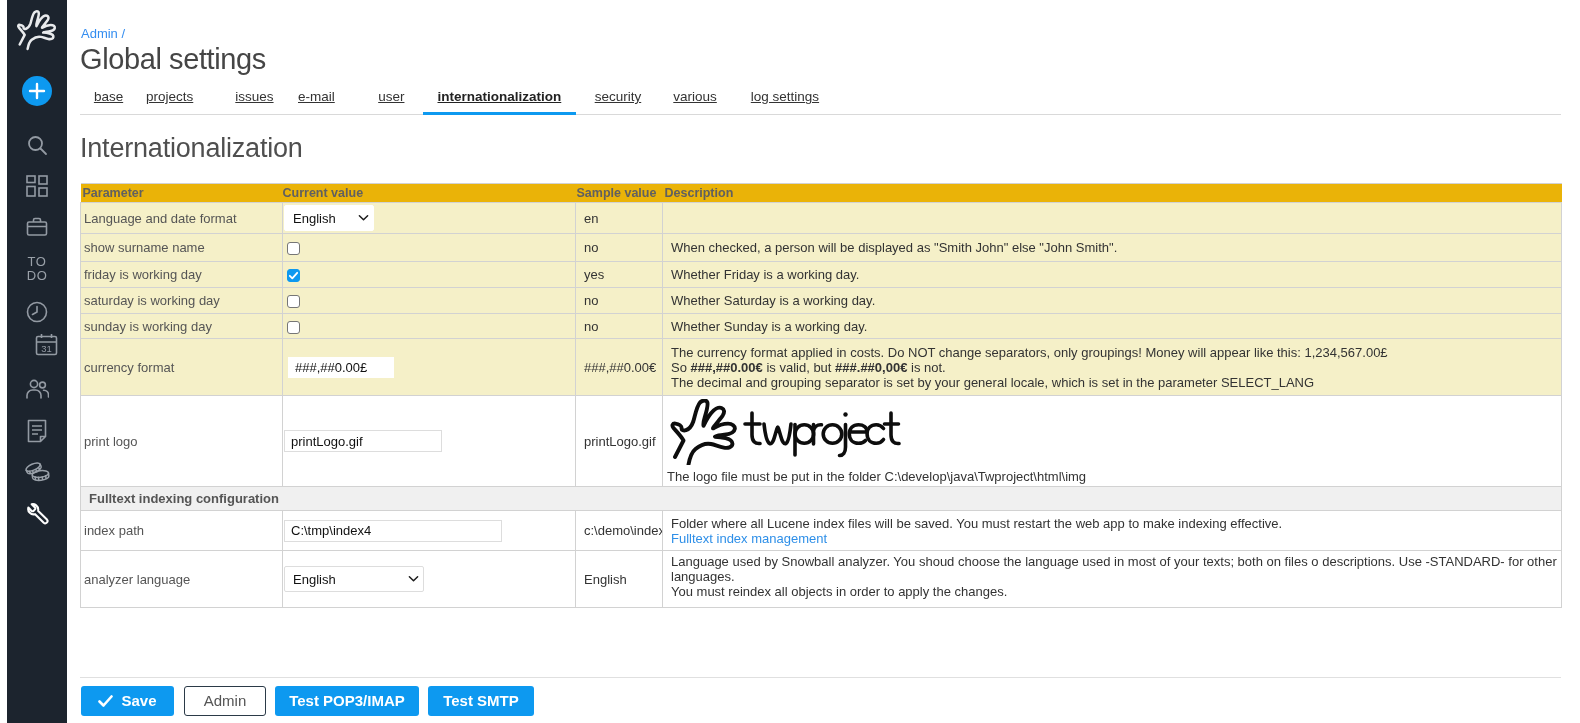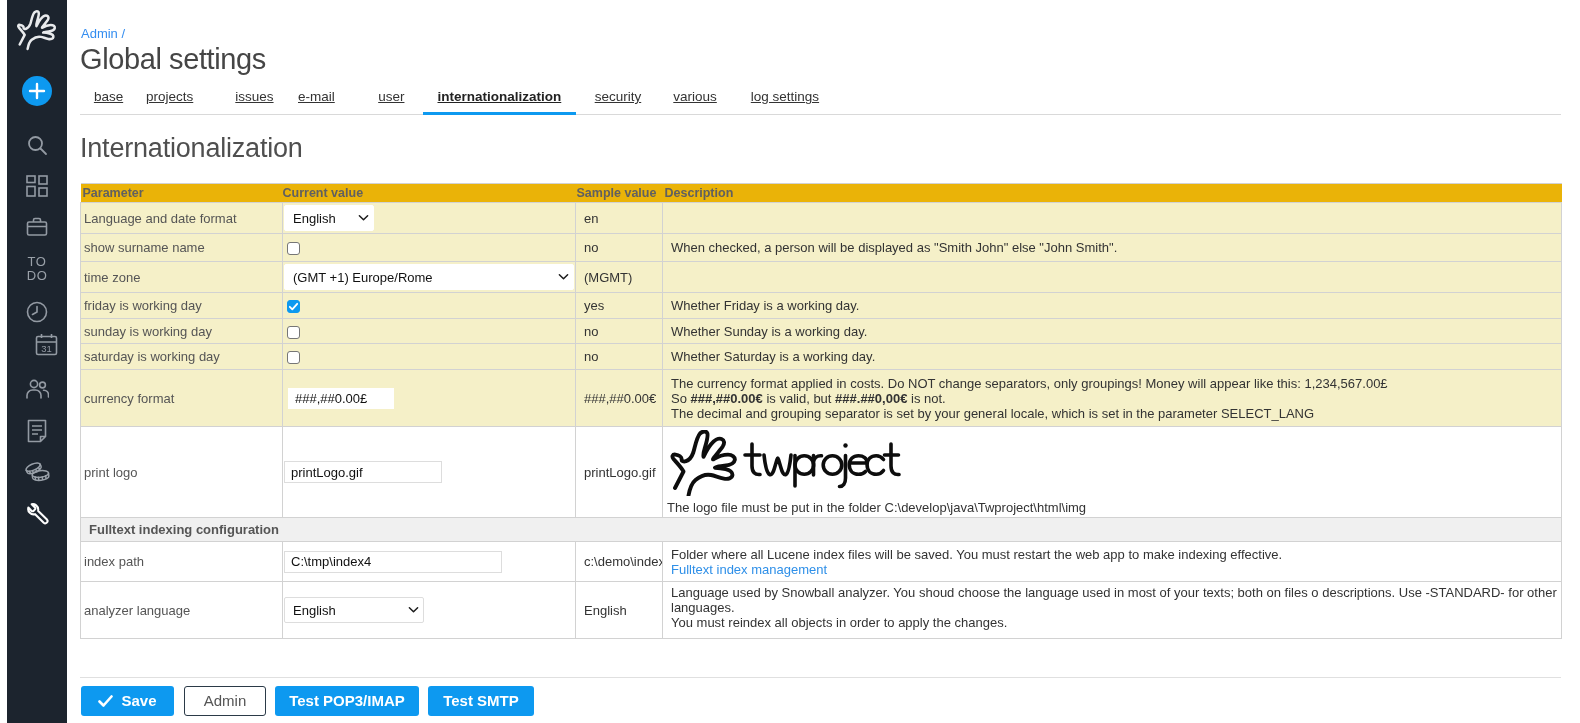--- a/index.html
+++ b/index.html
@@ -123,47 +123,39 @@
               </svg></span></td>
           <td class="y">en</td>
           <td class="y"></td>
         </tr>
     <tr style="height:28px;">
           <td class="y param">show surname name</td>
           <td class="y" style="padding-left:1px;"><span class="cb"></span></td>
           <td class="y">no</td>
           <td class="y">When checked, a person will be displayed as "Smith John" else "John Smith".</td>
         </tr>
-    <tr style="height:29px;">
-          <td class="y param">time zone</td>
-          <td class="y" style="padding-left:1px;"><span class="selwrap"><select class="ctl" style="width:290px;"><option>(GMT +1) Europe/Rome</option></select><svg class="chev" width="11" height="8" viewBox="0 0 12 8" fill="none" stroke="#1a1a1a" stroke-width="1.6" stroke-linecap="round" stroke-linejoin="round">
-                <path d="M1.5 1.5 L6 6 L10.5 1.5"></path>
-              </svg></span></td>
-          <td class="y">(MGMT)</td>
-          <td class="y"></td>
-        </tr>
     <tr style="height:26px;">
           <td class="y param">friday is working day</td>
           <td class="y" style="padding-left:1px;"><span class="cb on"><svg width="13" height="13" viewBox="0 0 13 13" style="position:absolute;left:-1px;top:-1px;">
                 <path d="M2.8 6.8 L5.3 9.3 L10.2 3.8" fill="none" stroke="#fff" stroke-width="1.8" stroke-linecap="round" stroke-linejoin="round"></path>
               </svg></span></td>
           <td class="y">yes</td>
           <td class="y">Whether Friday is a working day.</td>
         </tr>
+    <tr style="height:26px;">
+          <td class="y param">saturday is working day</td>
+          <td class="y" style="padding-left:1px;"><span class="cb"></span></td>
+          <td class="y">no</td>
+          <td class="y">Whether Saturday is a working day.</td>
+        </tr>
     <tr style="height:25px;">
           <td class="y param">sunday is working day</td>
           <td class="y" style="padding-left:1px;"><span class="cb"></span></td>
           <td class="y">no</td>
           <td class="y">Whether Sunday is a working day.</td>
-        </tr>
-    <tr style="height:26px;">
-          <td class="y param">saturday is working day</td>
-          <td class="y" style="padding-left:1px;"><span class="cb"></span></td>
-          <td class="y">no</td>
-          <td class="y">Whether Saturday is a working day.</td>
         </tr>
     <tr style="height:57px;">
           <td class="y param">currency format</td>
           <td class="y" style="padding-left:1px;"><input class="txt noborder" style="width: 106px; margin-left: 4px;" value="###,##0.00£"></td>
           <td class="y">###,##0.00€</td>
           <td class="y">The currency format applied in costs. Do NOT change separators, only groupings! Money will appear like this: 1,234,567.00£<br>So <b>###,##0.00€</b> is valid, but <b>###.##0,00€</b> is not.<br>The decimal and grouping separator is set by your general locale, which is set in the parameter SELECT_LANG</td>
         </tr>
     <tr style="height:91px;">
           <td class="param">print logo</td>
           <td style="padding-left:1px;"><input class="txt" style="width: 158px;" value="printLogo.gif"></td>

